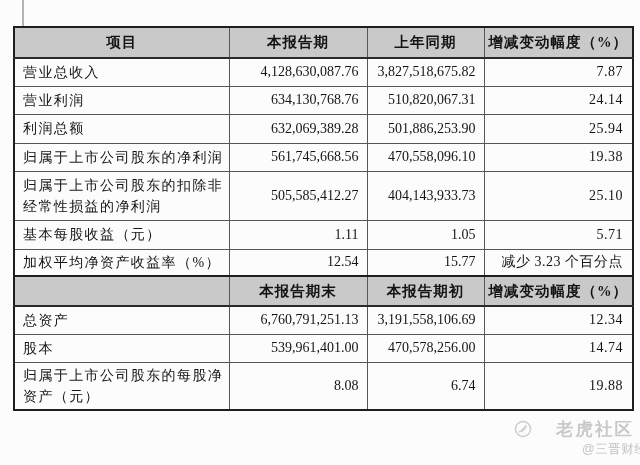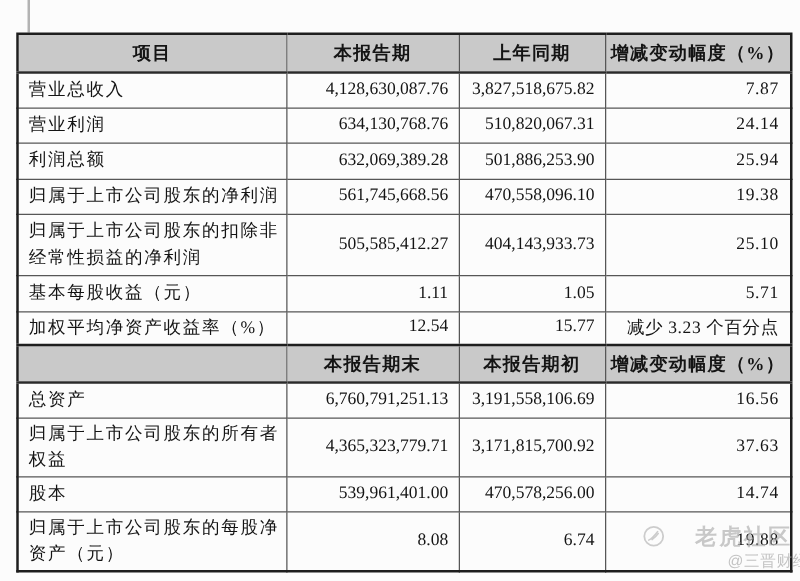--- a/index.html
+++ b/index.html
@@ -150,29 +150,23 @@
       <th></th>
       <th>本报告期末</th>
       <th>本报告期初</th>
       <th>增减变动幅度（%）</th>
     </tr>
 
     <tr class="h-28">
       <td class="label-cell nowrap">总资产</td>
       <td class="num-cell">6,760,791,251.13</td>
       <td class="num-cell">3,191,558,106.69</td>
-      <td class="pct-cell">16.56</td>
+      <td class="pct-cell">12.34</td>
     </tr>
 
-    <tr class="h-45">
-      <td class="label-cell">归属于上市公司股东的所有者权益</td>
-      <td class="num-cell">4,365,323,779.71</td>
-      <td class="num-cell">3,171,815,700.92</td>
-      <td class="pct-cell">37.63</td>
-    </tr>
 
     <tr class="h-28">
       <td class="label-cell nowrap">股本</td>
       <td class="num-cell">539,961,401.00</td>
       <td class="num-cell">470,578,256.00</td>
       <td class="pct-cell">14.74</td>
     </tr>
 
     <tr class="h-46">
       <td class="label-cell">归属于上市公司股东的每股净资产（元）</td>

